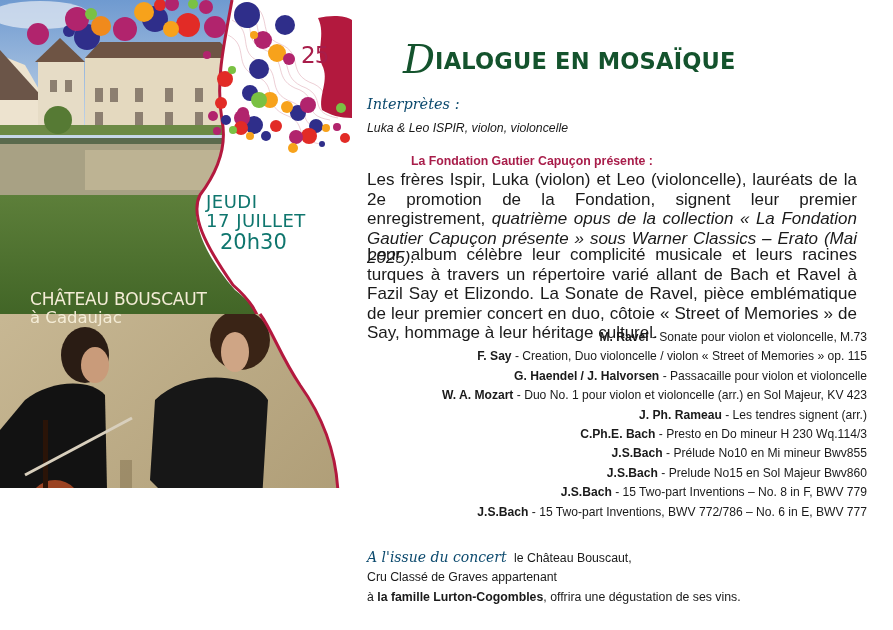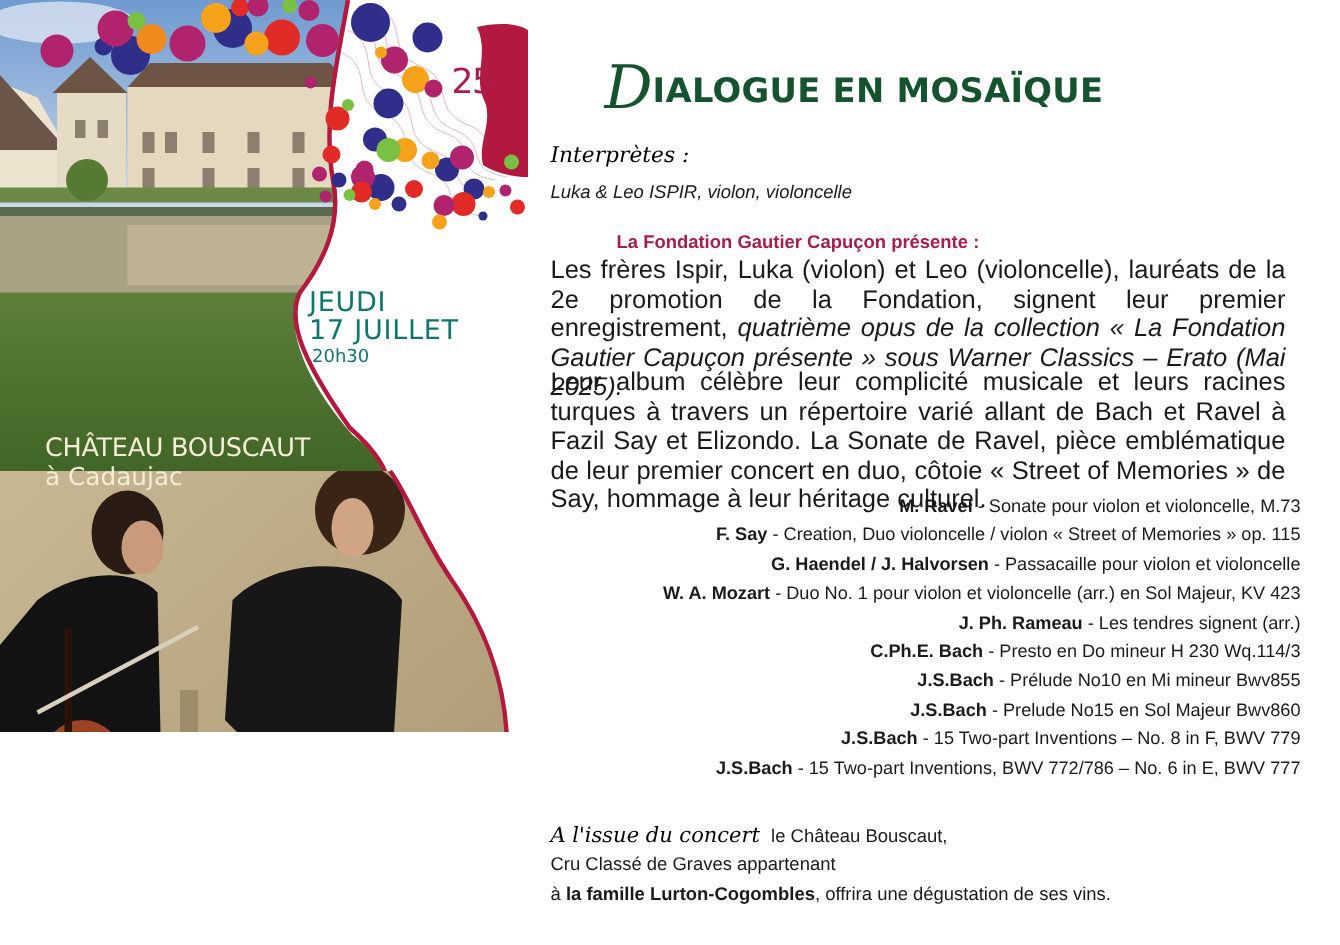--- a/index.html
+++ b/index.html
@@ -7,32 +7,32 @@
   body { position: relative; font-family: "Liberation Sans", sans-serif; color: #1a1a1a; }
 
   
   .left { position: absolute; left: 0; top: 0; width: 360px; height: 488px; overflow: hidden; }
   .photo-top { position: absolute; left: 0; top: 0; width: 360px; height: 330px; }
   .photo-bottom { position: absolute; left: 0; top: 300px; width: 360px; height: 330px; }
   .dots { position: absolute; left: 0; top: 0; width: 360px; height: 160px; }
   .date-block { position: absolute; left: 206px; top: 193px; color: #0f766e; font-family: "DejaVu Sans", sans-serif; line-height: 1.05; }
   .date-block .d1 { font-size: 18px; letter-spacing: 0.5px; }
   .date-block .d2 { font-size: 18px; letter-spacing: 0.5px; }
-  .date-block .d3 { font-size: 12px; margin-left: 2px; }
+  .date-block .d3 { font-size: 21px; margin-left: 14px; }
   .venue { position: absolute; left: 30px; top: 291px; color: #f4ecd6; font-family: "DejaVu Sans", sans-serif; line-height: 1.05; }
   .venue .v1 { font-size: 17px; letter-spacing: -0.2px; }
   .venue .v2 { font-size: 16.5px; }
   .badge-25 { position: absolute; left: 301px; top: 42px; color: #a81d4a; font-family: "DejaVu Sans", sans-serif; font-size: 23px; letter-spacing: -1px; }
 
   
   .right { position: absolute; left: 367px; top: 0; width: 490px; }
   .title { position: absolute; left: 0; top: 36px; color: #14532d; white-space: nowrap; margin-left: 36px; }
   .title .cap { font-family: "DejaVu Serif", serif; font-style: italic; font-size: 40px; font-weight: normal; vertical-align: -4px; }
   .title .rest { font-family: "DejaVu Sans", sans-serif; font-size: 22.5px; letter-spacing: 0.2px; }
-  .script { font-family: "DejaVu Serif", serif; font-style: italic; color: #000000; }
+  .script { font-family: "DejaVu Serif", serif; font-style: italic; color: #0c4a6e; }
   .interp-label { position: absolute; left: 0; top: 96px; font-size: 14.5px; }
   .interp-names { position: absolute; left: 0; top: 121px; font-size: 12.3px; font-style: italic; }
   .fond-title { position: absolute; left: 0; top: 154px; font-size: 12.3px; font-weight: bold; color: #a81d4a; padding-left: 44px; }
   .para { position: absolute; left: 0; width: 490px; font-size: 17px; line-height: 19.6px; text-align: justify; }
   .para1 { top: 170px; }
   .para2 { top: 245px; }
   .para i { font-style: italic; }
   .program { position: absolute; left: 0; top: 328px; width: 500px; text-align: right; }
   .prog-row { font-size: 12.1px; height: 19.4px; line-height: 19.4px; white-space: nowrap; }
   .prog-row b { font-weight: bold; }

